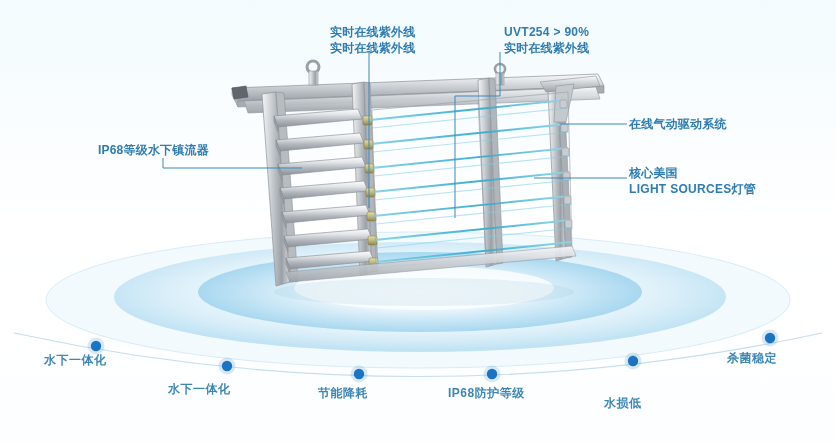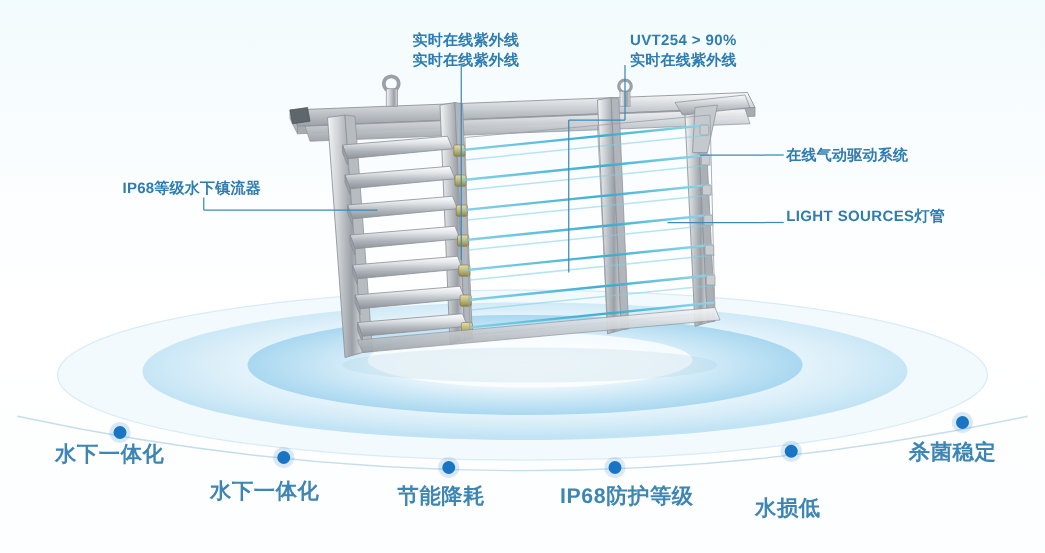--- a/index.html
+++ b/index.html
@@ -20,21 +20,21 @@
   .mono-lat{font-weight:600;letter-spacing:.3px;}
 
   #lbl-probe{left:330px;top:24px;text-align:left;}
   #lbl-quartz{left:504px;top:24px;text-align:left;}
   #lbl-ballast{left:98px;top:142px;}
   #lbl-pneumatic{left:629px;top:116px;}
   #lbl-lightsources{left:629px;top:165px;}
 
   
   .feature{
-    position:absolute;color:#3d86b4;font-size:17px;font-weight:700;
+    position:absolute;color:#3d86b4;font-size:12px;font-weight:700;
     white-space:nowrap;letter-spacing:.5px;
   }
   #f0{left:44px;top:352px;}
   #f1{left:168px;top:381px;}
   #f2{left:318px;top:385px;}
   #f3{left:448px;top:385px;}
   #f4{left:604px;top:395px;}
   #f5{left:727px;top:350px;}
 </style>
 </head>
@@ -261,20 +261,21 @@
 
   <div class="callout" id="lbl-ballast">
     <span class="ln">IP68等级水下镇流器</span>
   </div>
 
   <div class="callout" id="lbl-pneumatic">
     <span class="ln">在线气动驱动系统</span>
   </div>
 
   <div class="callout" id="lbl-lightsources">
+    <span class="ln">核心美国</span>
     <span class="ln mono-lat">LIGHT SOURCES灯管</span>
   </div>
 
   <div class="feature" id="f0">水下一体化</div>
   <div class="feature" id="f1">水下一体化</div>
   <div class="feature" id="f2">节能降耗</div>
   <div class="feature" id="f3">IP68防护等级</div>
   <div class="feature" id="f4">水损低</div>
   <div class="feature" id="f5">杀菌稳定</div>
 

